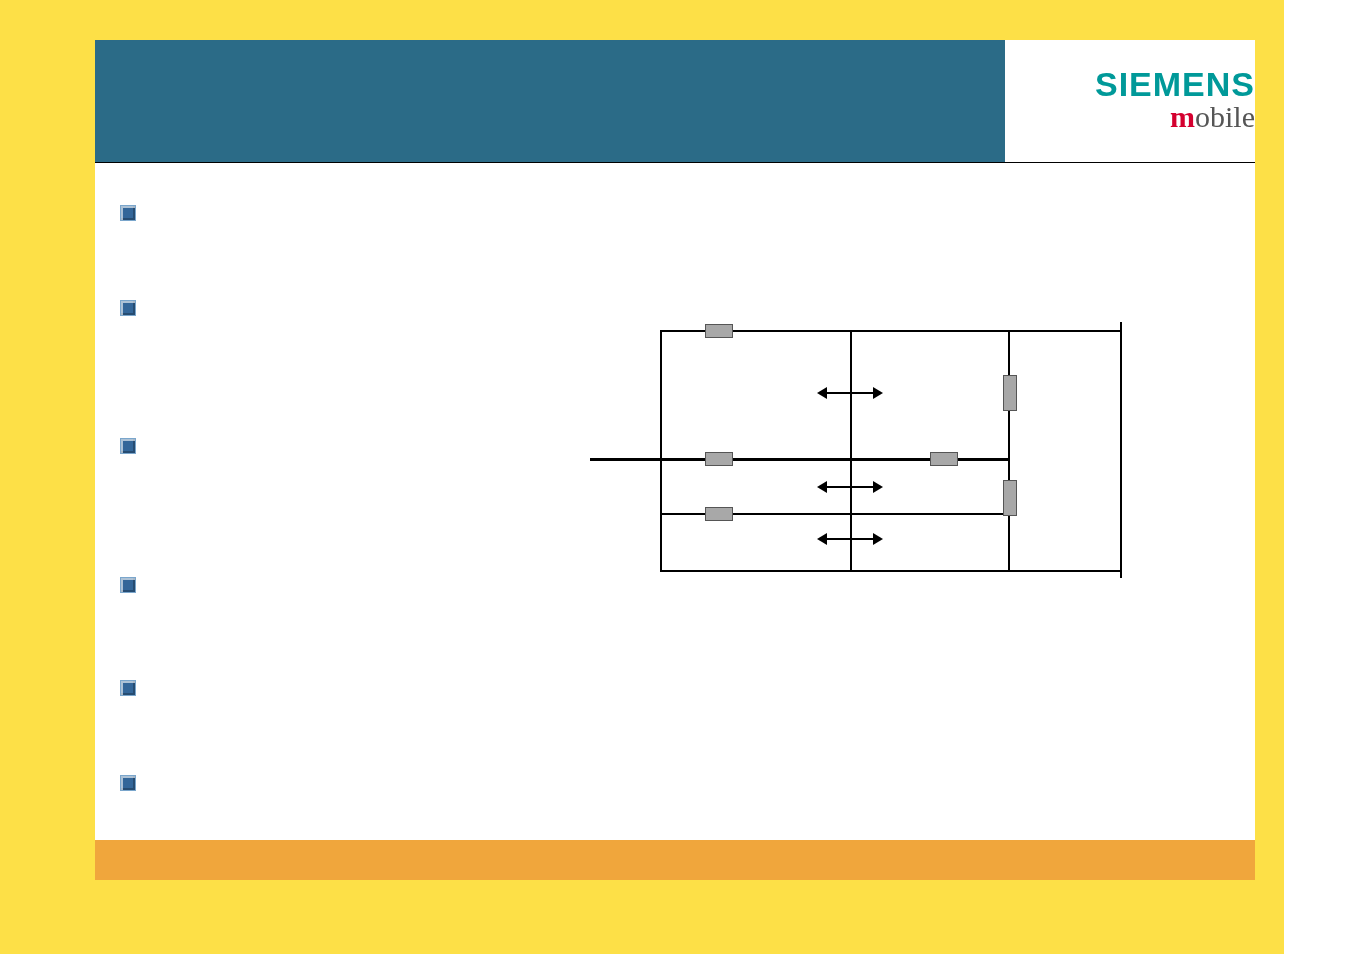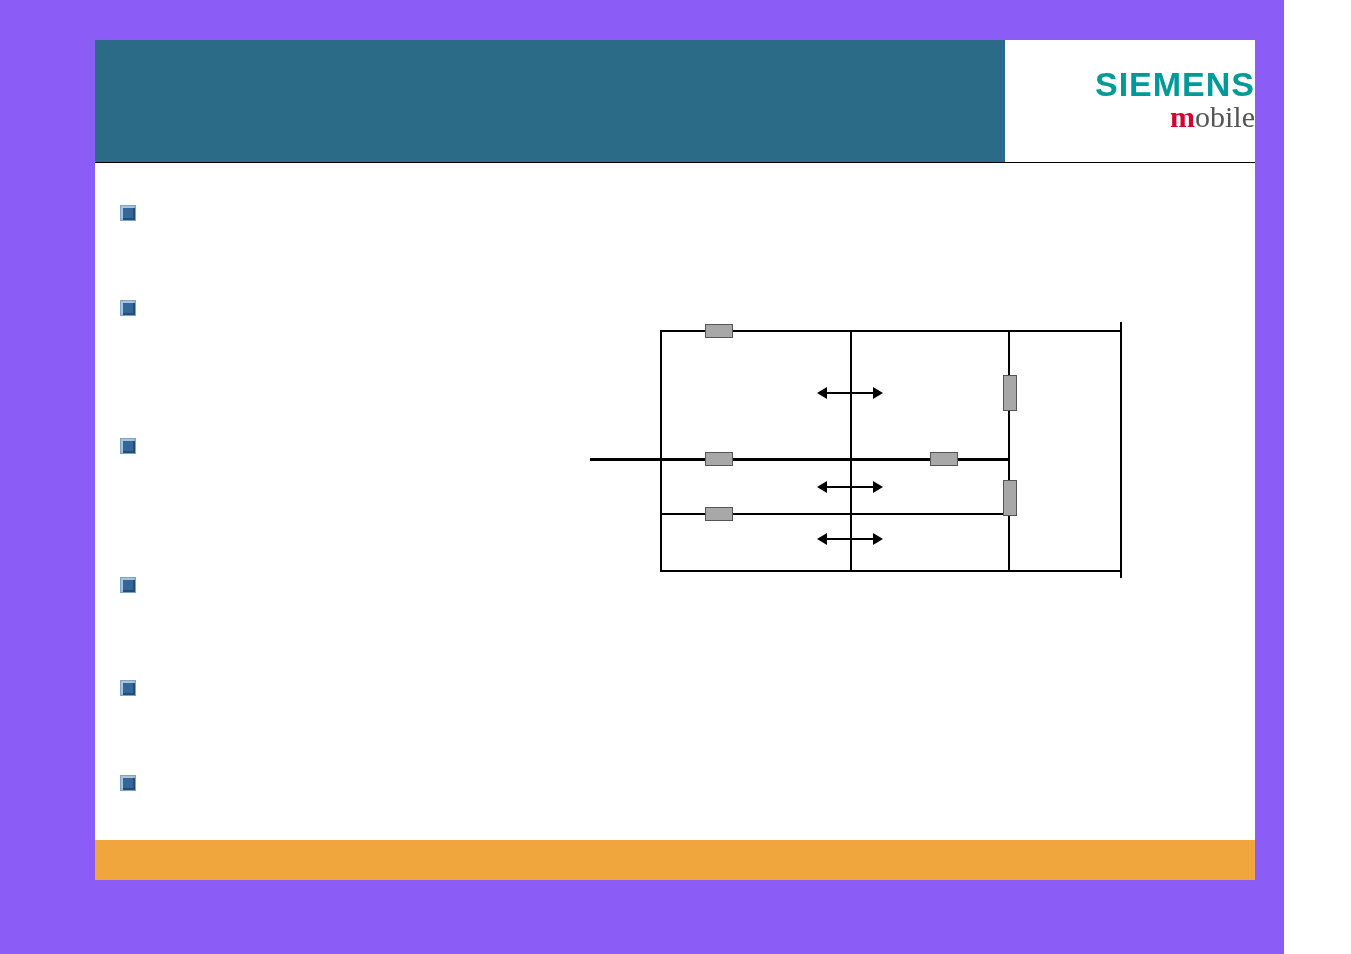--- a/index.html
+++ b/index.html
@@ -1,16 +1,16 @@
 <!DOCTYPE html>
 <html><head>
 <meta charset="utf-8">
 <style>
   html,body{margin:0;padding:0;background:#fff;font-family:Arial,Helvetica,sans-serif;}
-  .page{width:1284px;height:954px;background:#8b5cf6;position:relative;}
+  .page{width:1284px;height:954px;background:#fde047;position:relative;}
   .slide{position:absolute;left:95px;top:40px;width:1160px;height:840px;background:#fff;}
   .header{position:absolute;left:0;top:0;width:910px;height:122px;background:#2b6b87;}
   .logo-area{position:absolute;right:0;top:25px;width:230px;height:80px;text-align:right;}
   .logo-siemens{font-family:Arial,Helvetica,sans-serif;font-weight:bold;font-size:34px;color:#009999;letter-spacing:1px;}
   .logo-mobile{font-family:"Times New Roman",serif;font-size:30px;color:#555;margin-top:-4px;}
   .logo-mobile .m{color:#d4002f;font-weight:bold;}
   .head-rule{position:absolute;left:0;top:122px;width:1160px;height:0;border-top:1px solid #000;}
   .body{position:absolute;left:0;top:140px;width:1160px;height:660px;}
   .bullet{position:absolute;width:14px;height:14px;background:#336699;border:1px solid #7aa6cc;box-shadow:inset 2px 2px 0 rgba(255,255,255,0.6), inset -2px -2px 0 rgba(0,0,0,0.25);}
   .footer{position:absolute;left:0;bottom:0;width:1160px;height:40px;background:#f0a63c;}

